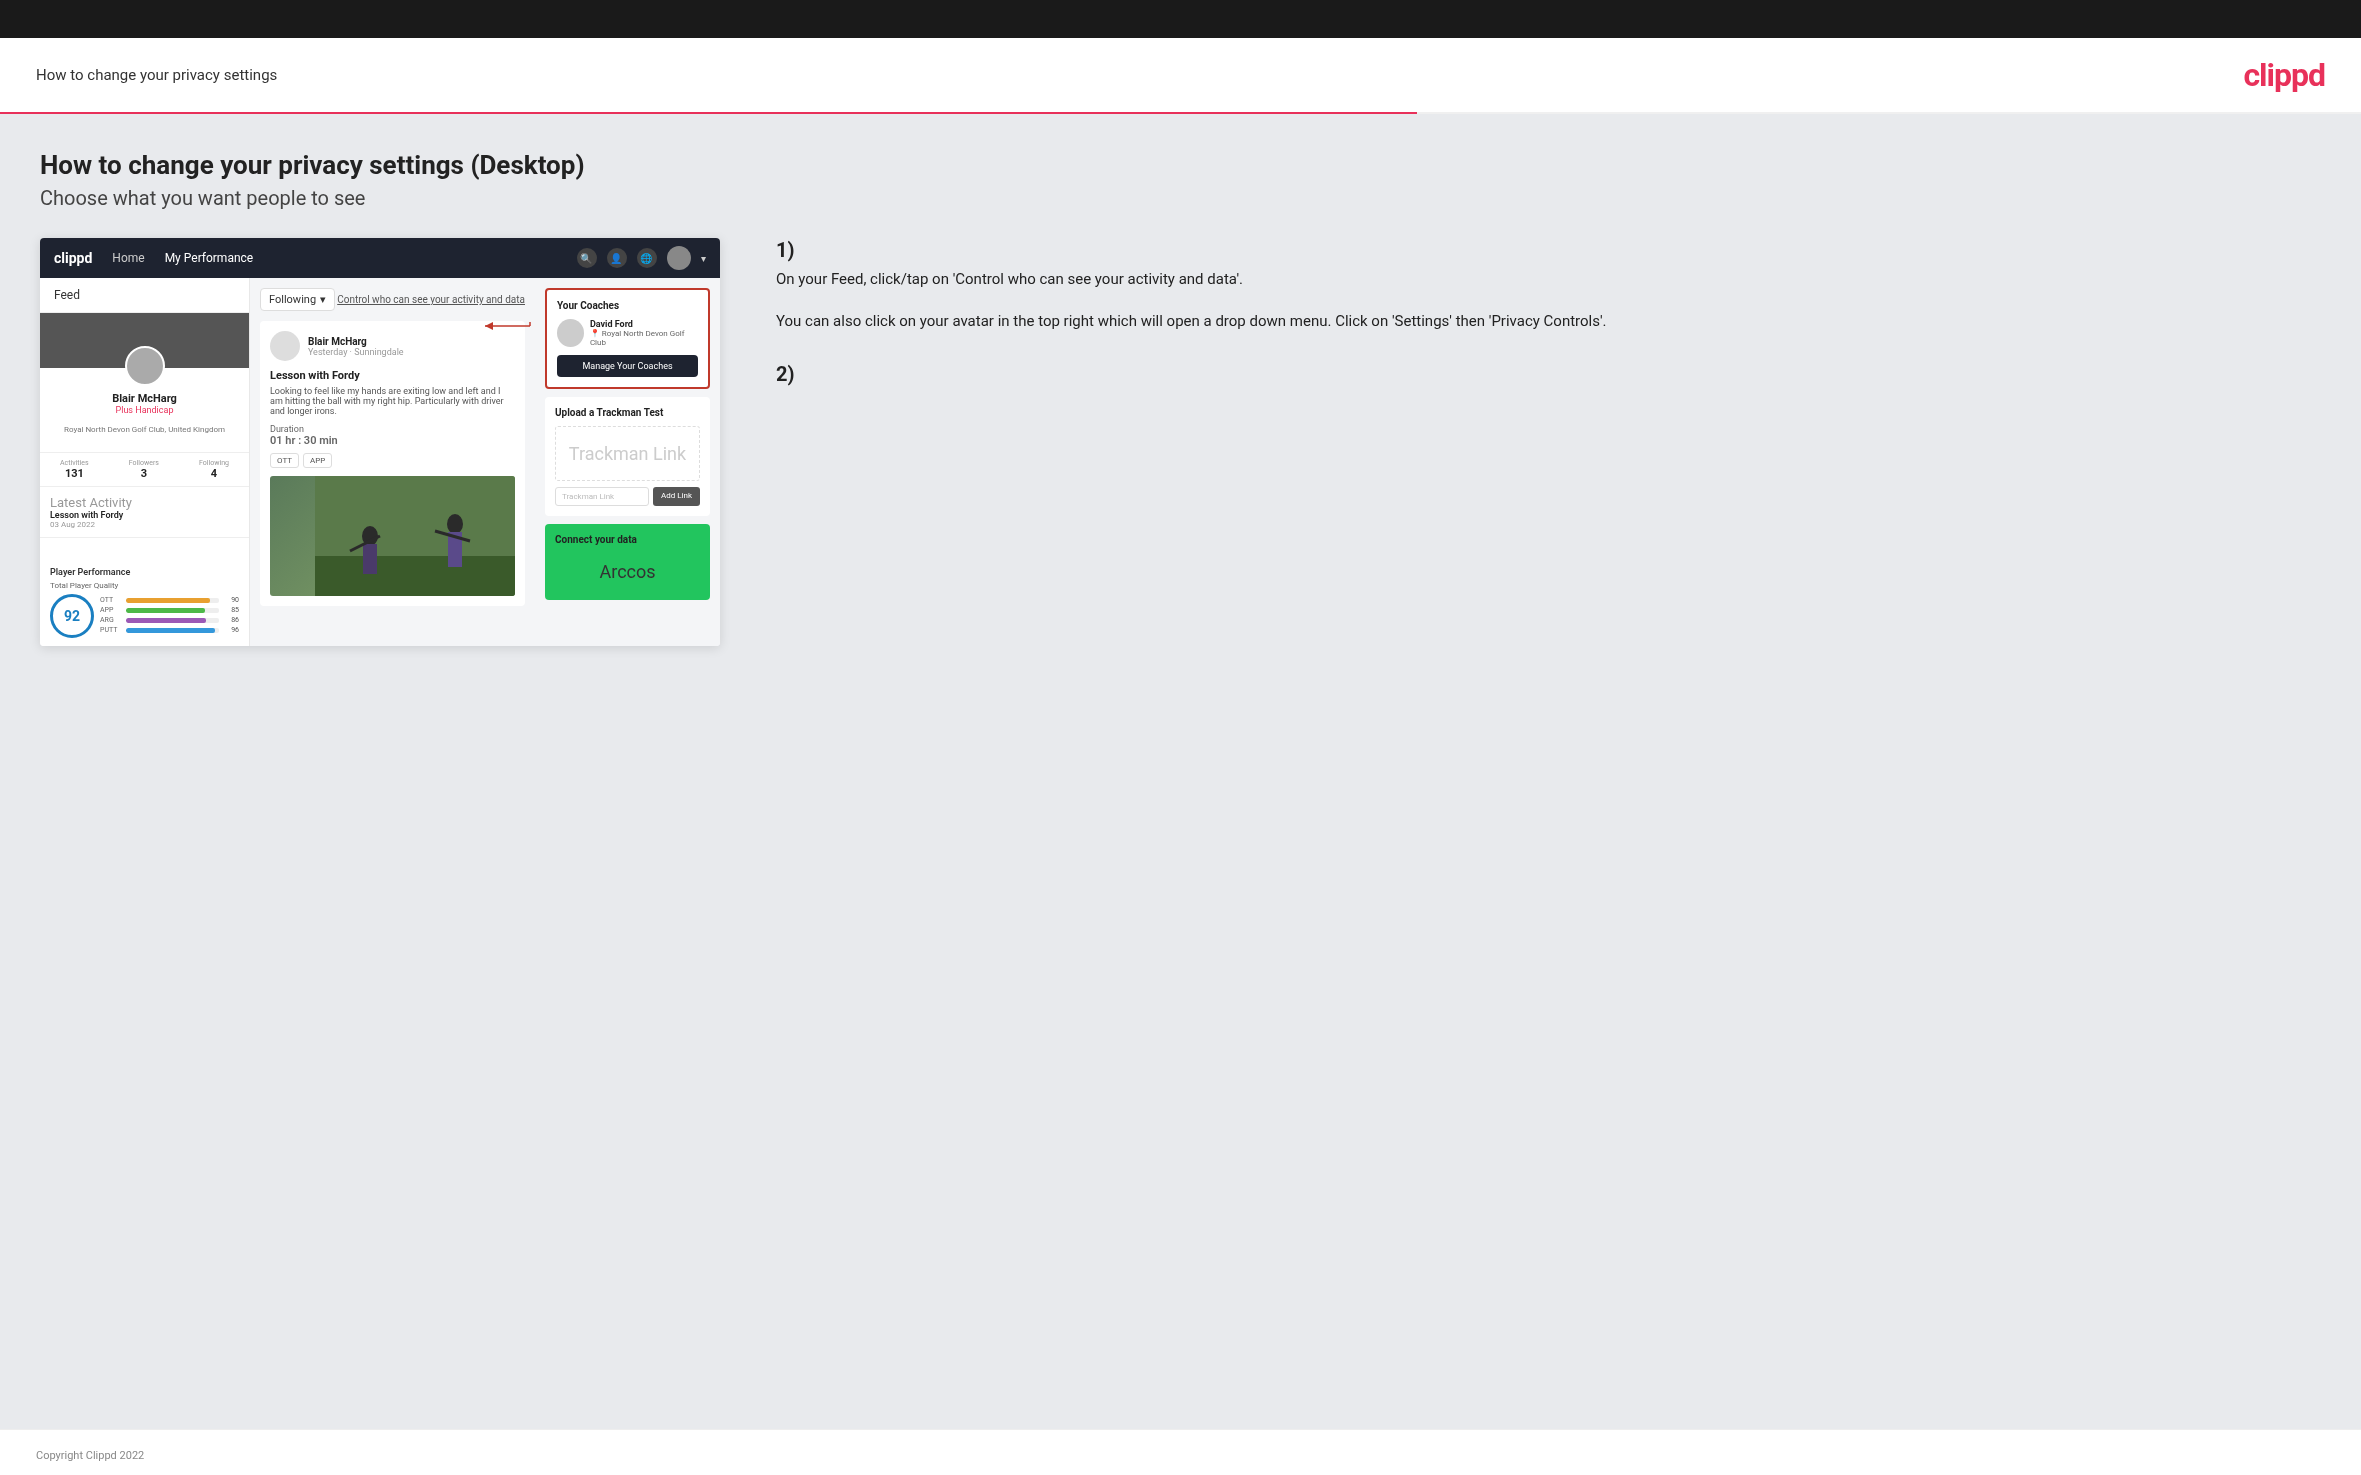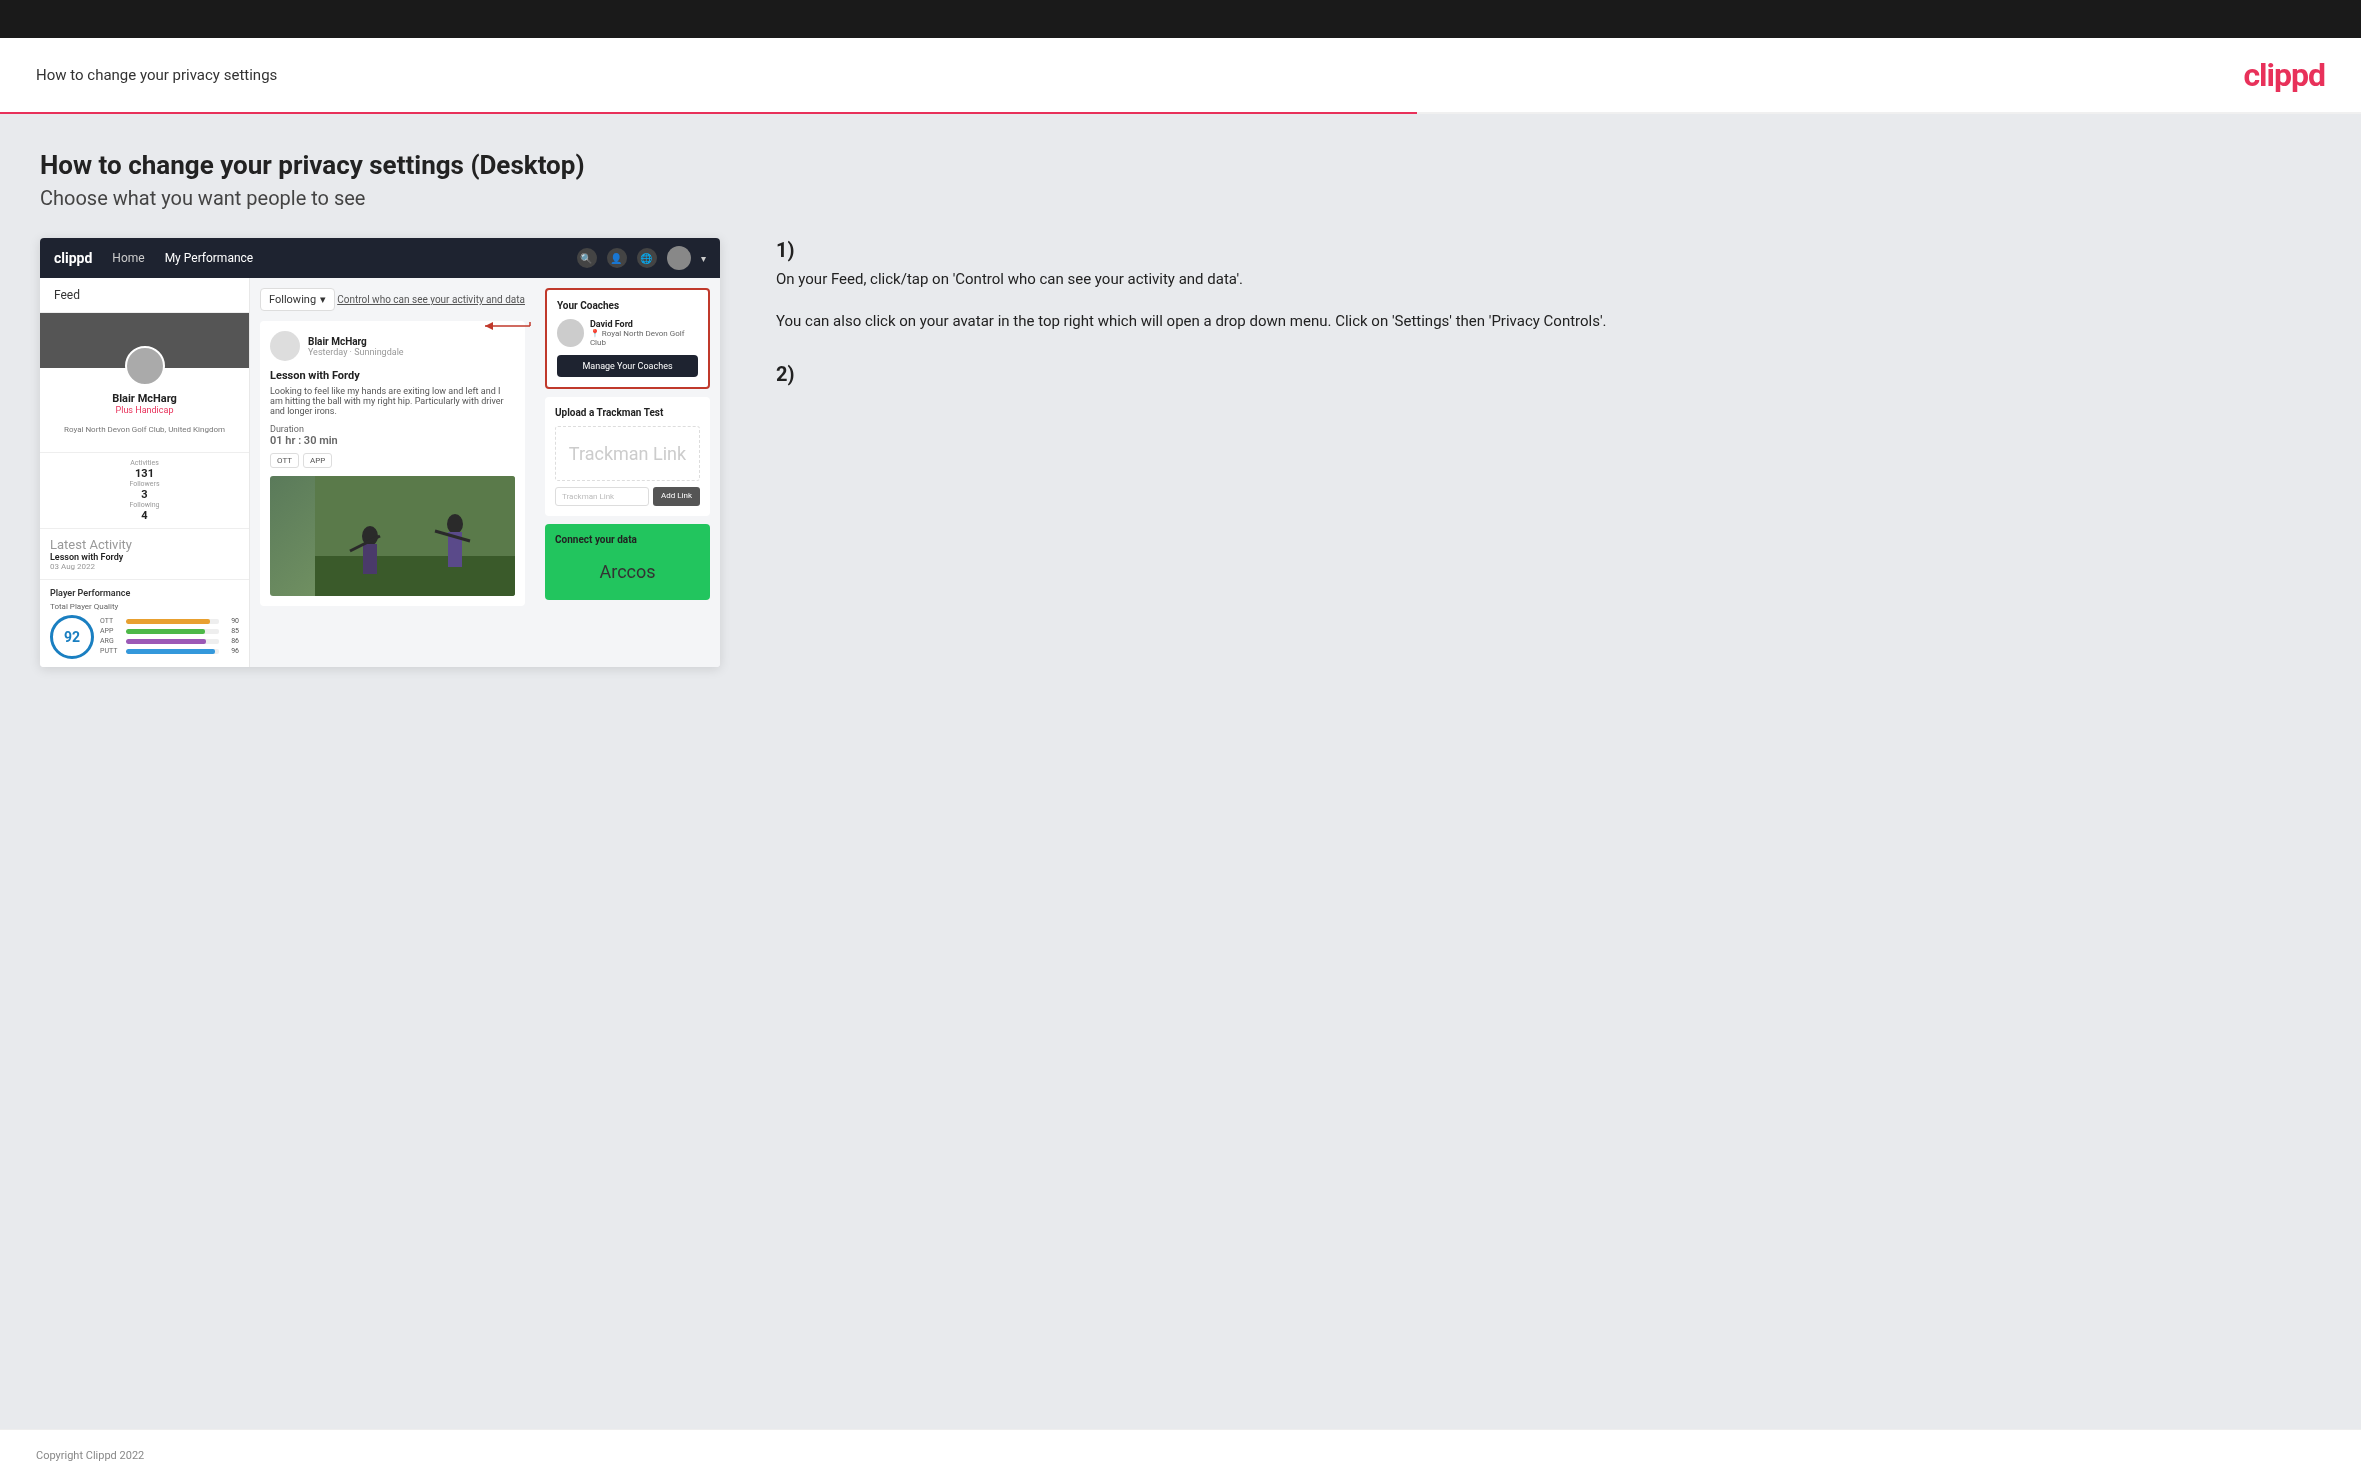--- a/index.html
+++ b/index.html
@@ -181,21 +181,20 @@
       color: #777;
       margin-bottom: 8px;
     }
 
     .profile-stats {
       display: flex;
       justify-content: space-around;
       padding: 6px 0;
       border-top: 1px solid #eee;
       border-bottom: 1px solid #eee;
-      flex-direction: column;
     }
     .stat-item {
       text-align: center;
     }
     .stat-label {
       font-size: 7px;
       color: #999;
     }
     .stat-value {
       font-size: 11px;
@@ -222,20 +221,21 @@
     }
 
     .player-performance {
       padding: 8px 10px;
     }
     .perf-title {
       font-size: 9px;
       font-weight: 600;
       color: #333;
       margin-bottom: 4px;
+      margin-top: 21px;
     }
     .quality-label {
       font-size: 8px;
       color: #666;
       margin-bottom: 4px;
     }
     .quality-row {
       display: flex;
       align-items: center;
       gap: 6px;

